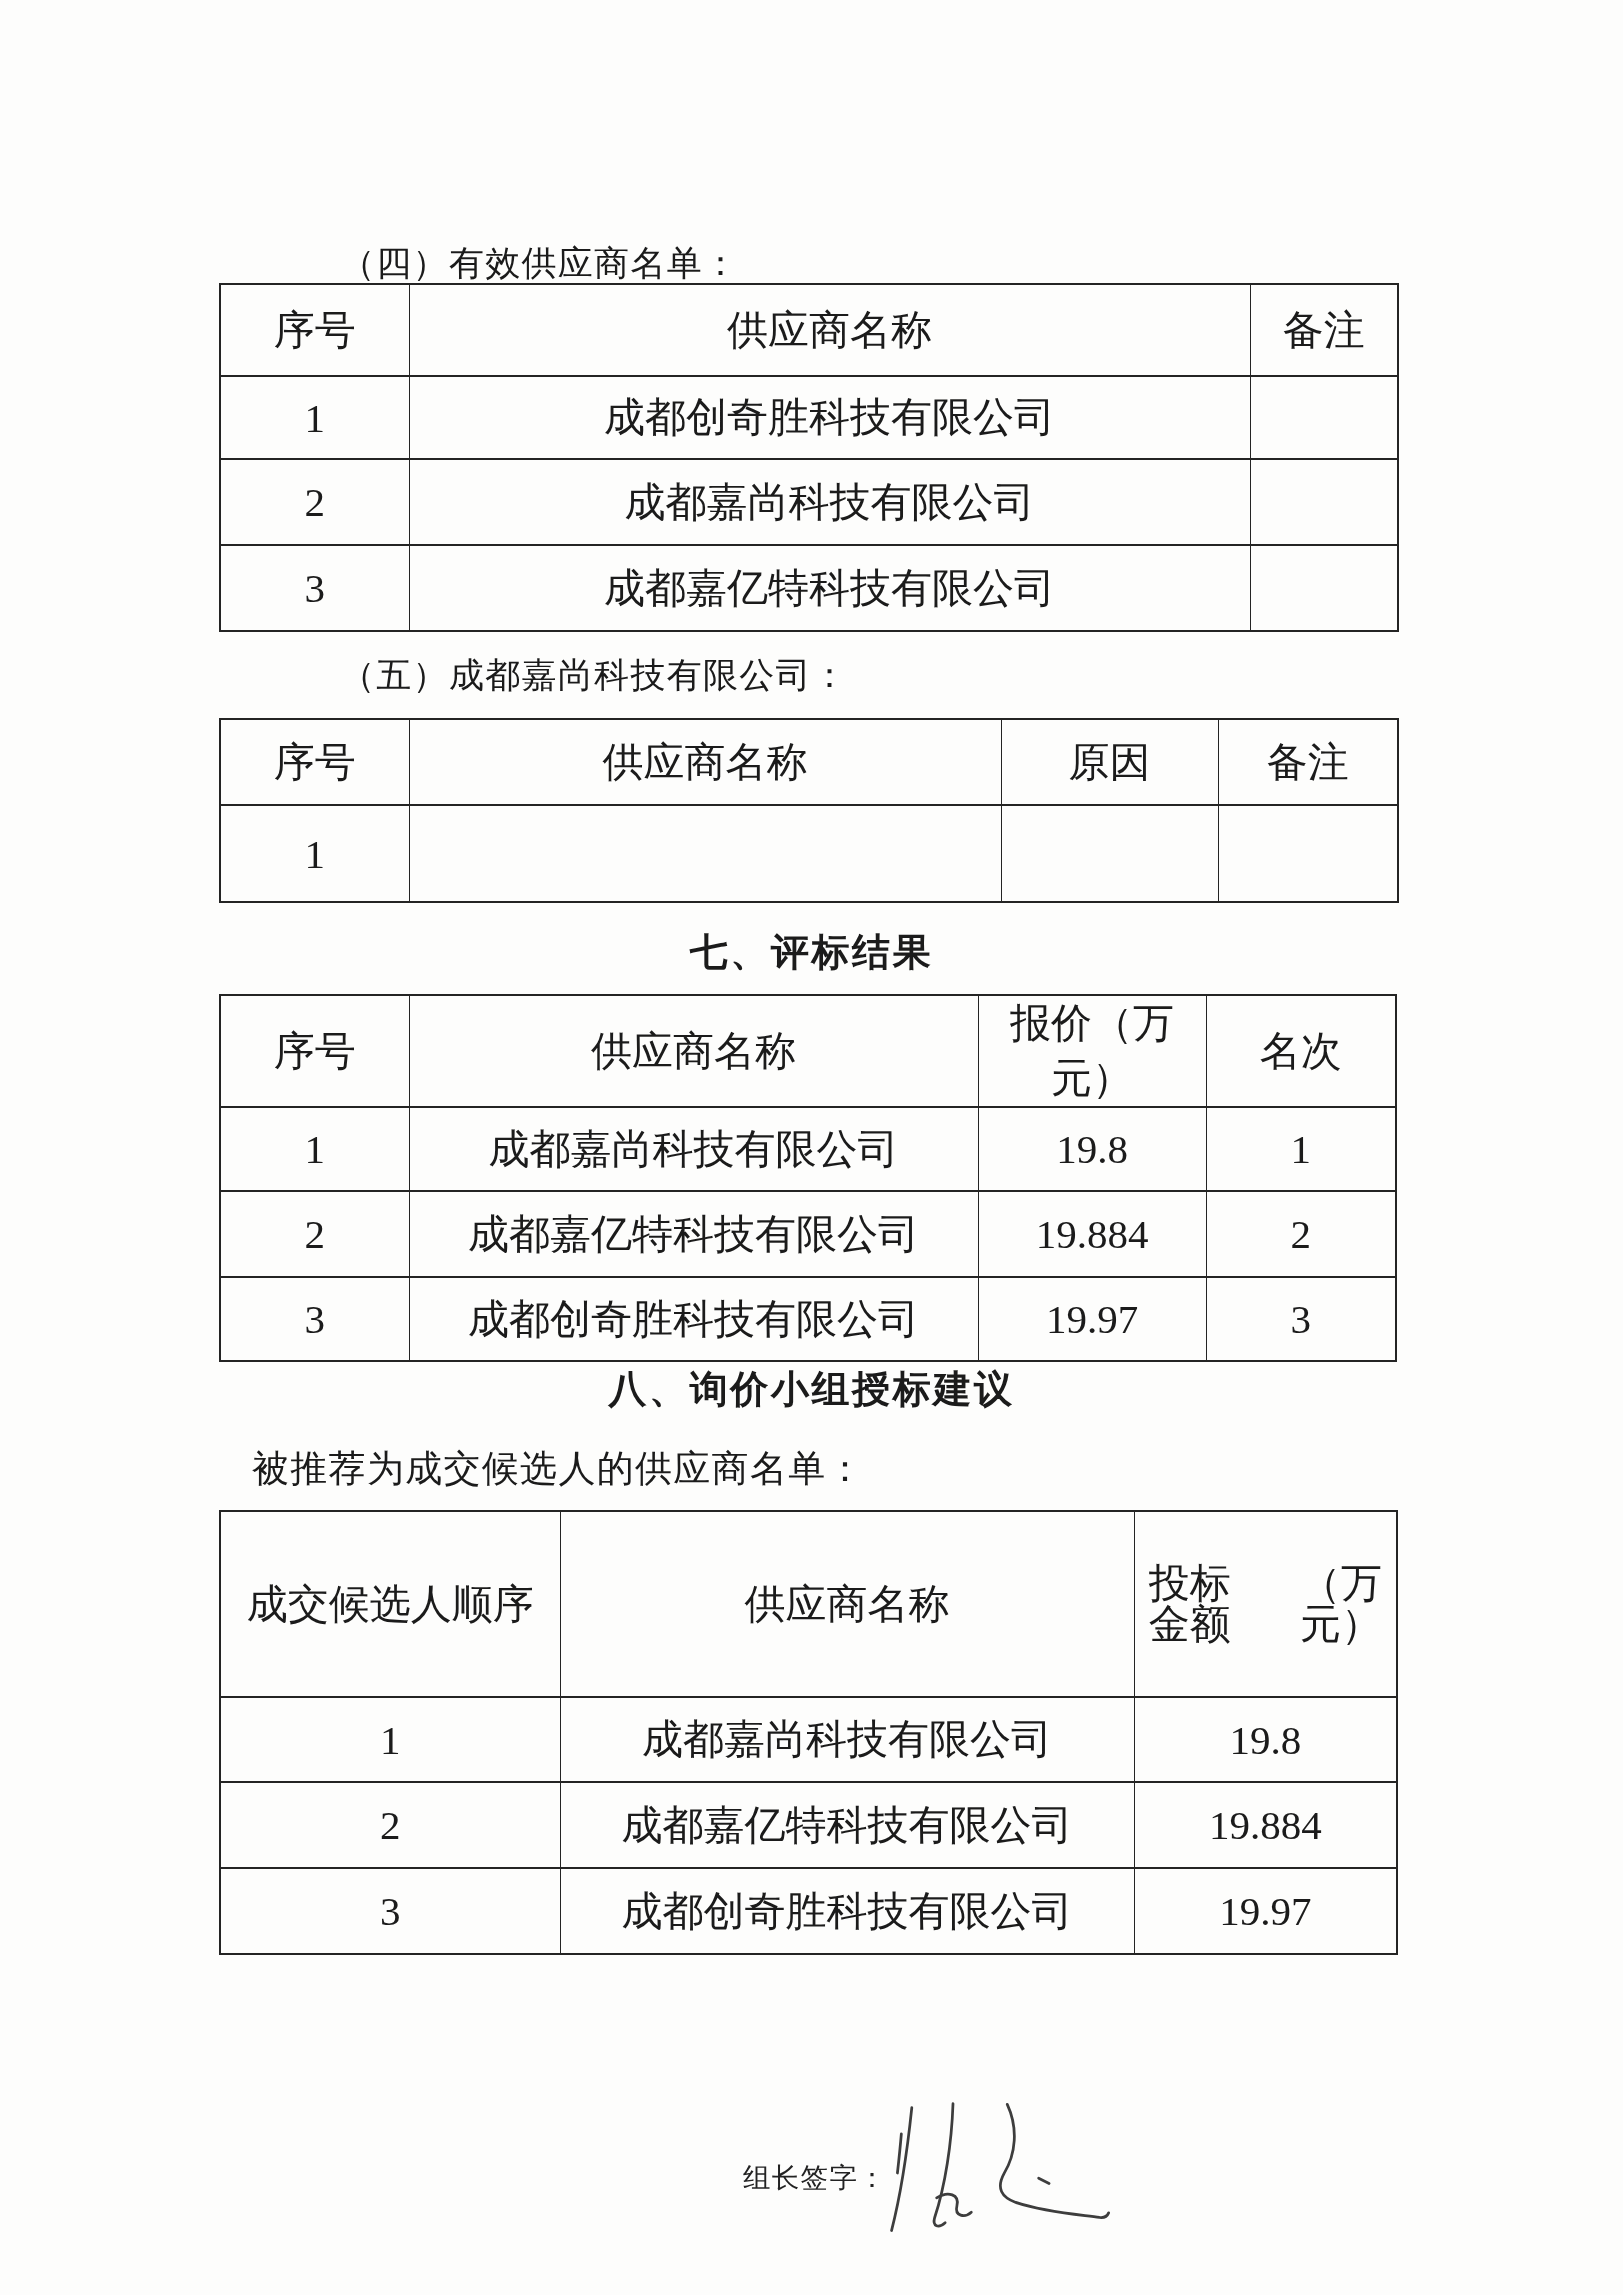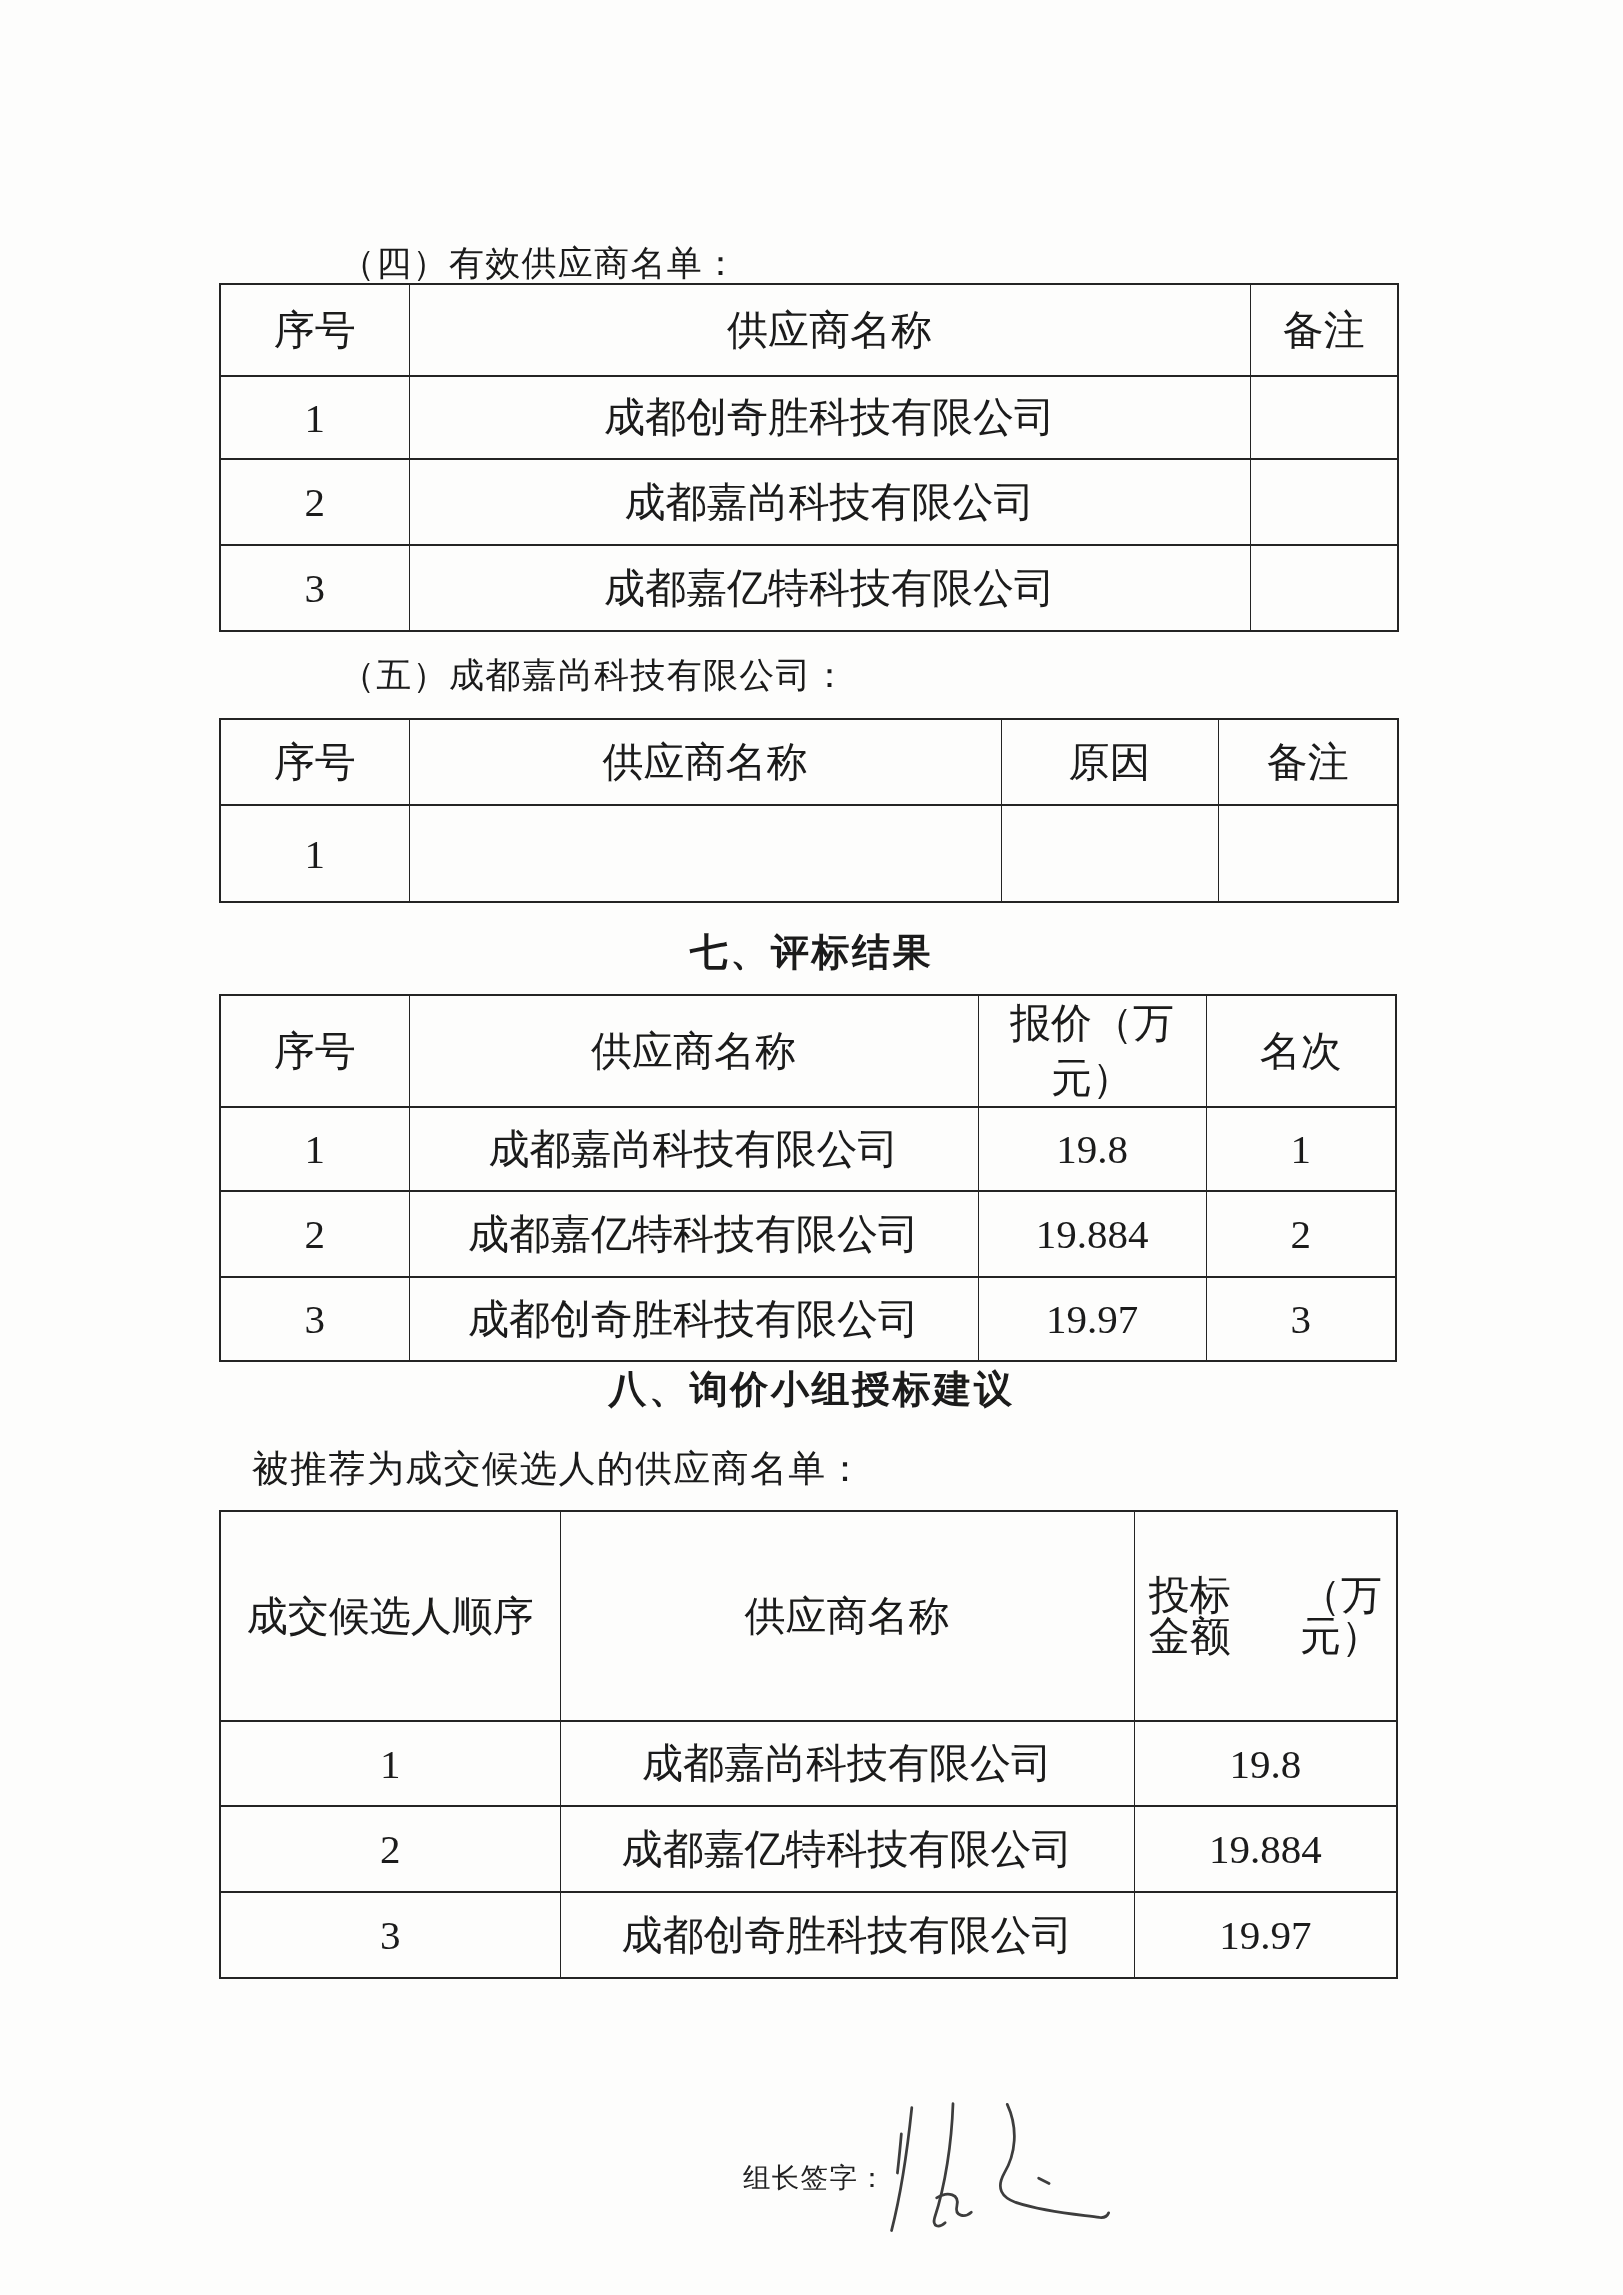--- a/index.html
+++ b/index.html
@@ -182,21 +182,21 @@
 
   <div class="abs intro-text" style="left:241px;top:1444px;margin-left:11px;">被推荐为成交候选人的供应商名单：</div>
 
   <table class="doc" style="top:1510px;">
     <colgroup>
       <col style="width:340px">
         <col style="width:574px">
         <col style="width:263px">
     </colgroup>
     <tbody>
-        <tr style="height:210px">
+        <tr style="height:186px">
       <th>成交候选人顺序</th>
       <th>供应商名称</th>
       <th>
         <div class="hdr-two-line">
           <span>投标金额</span>
           <span>（万元）</span>
         </div>
       </th>
     </tr>
     <tr style="height:85px">

